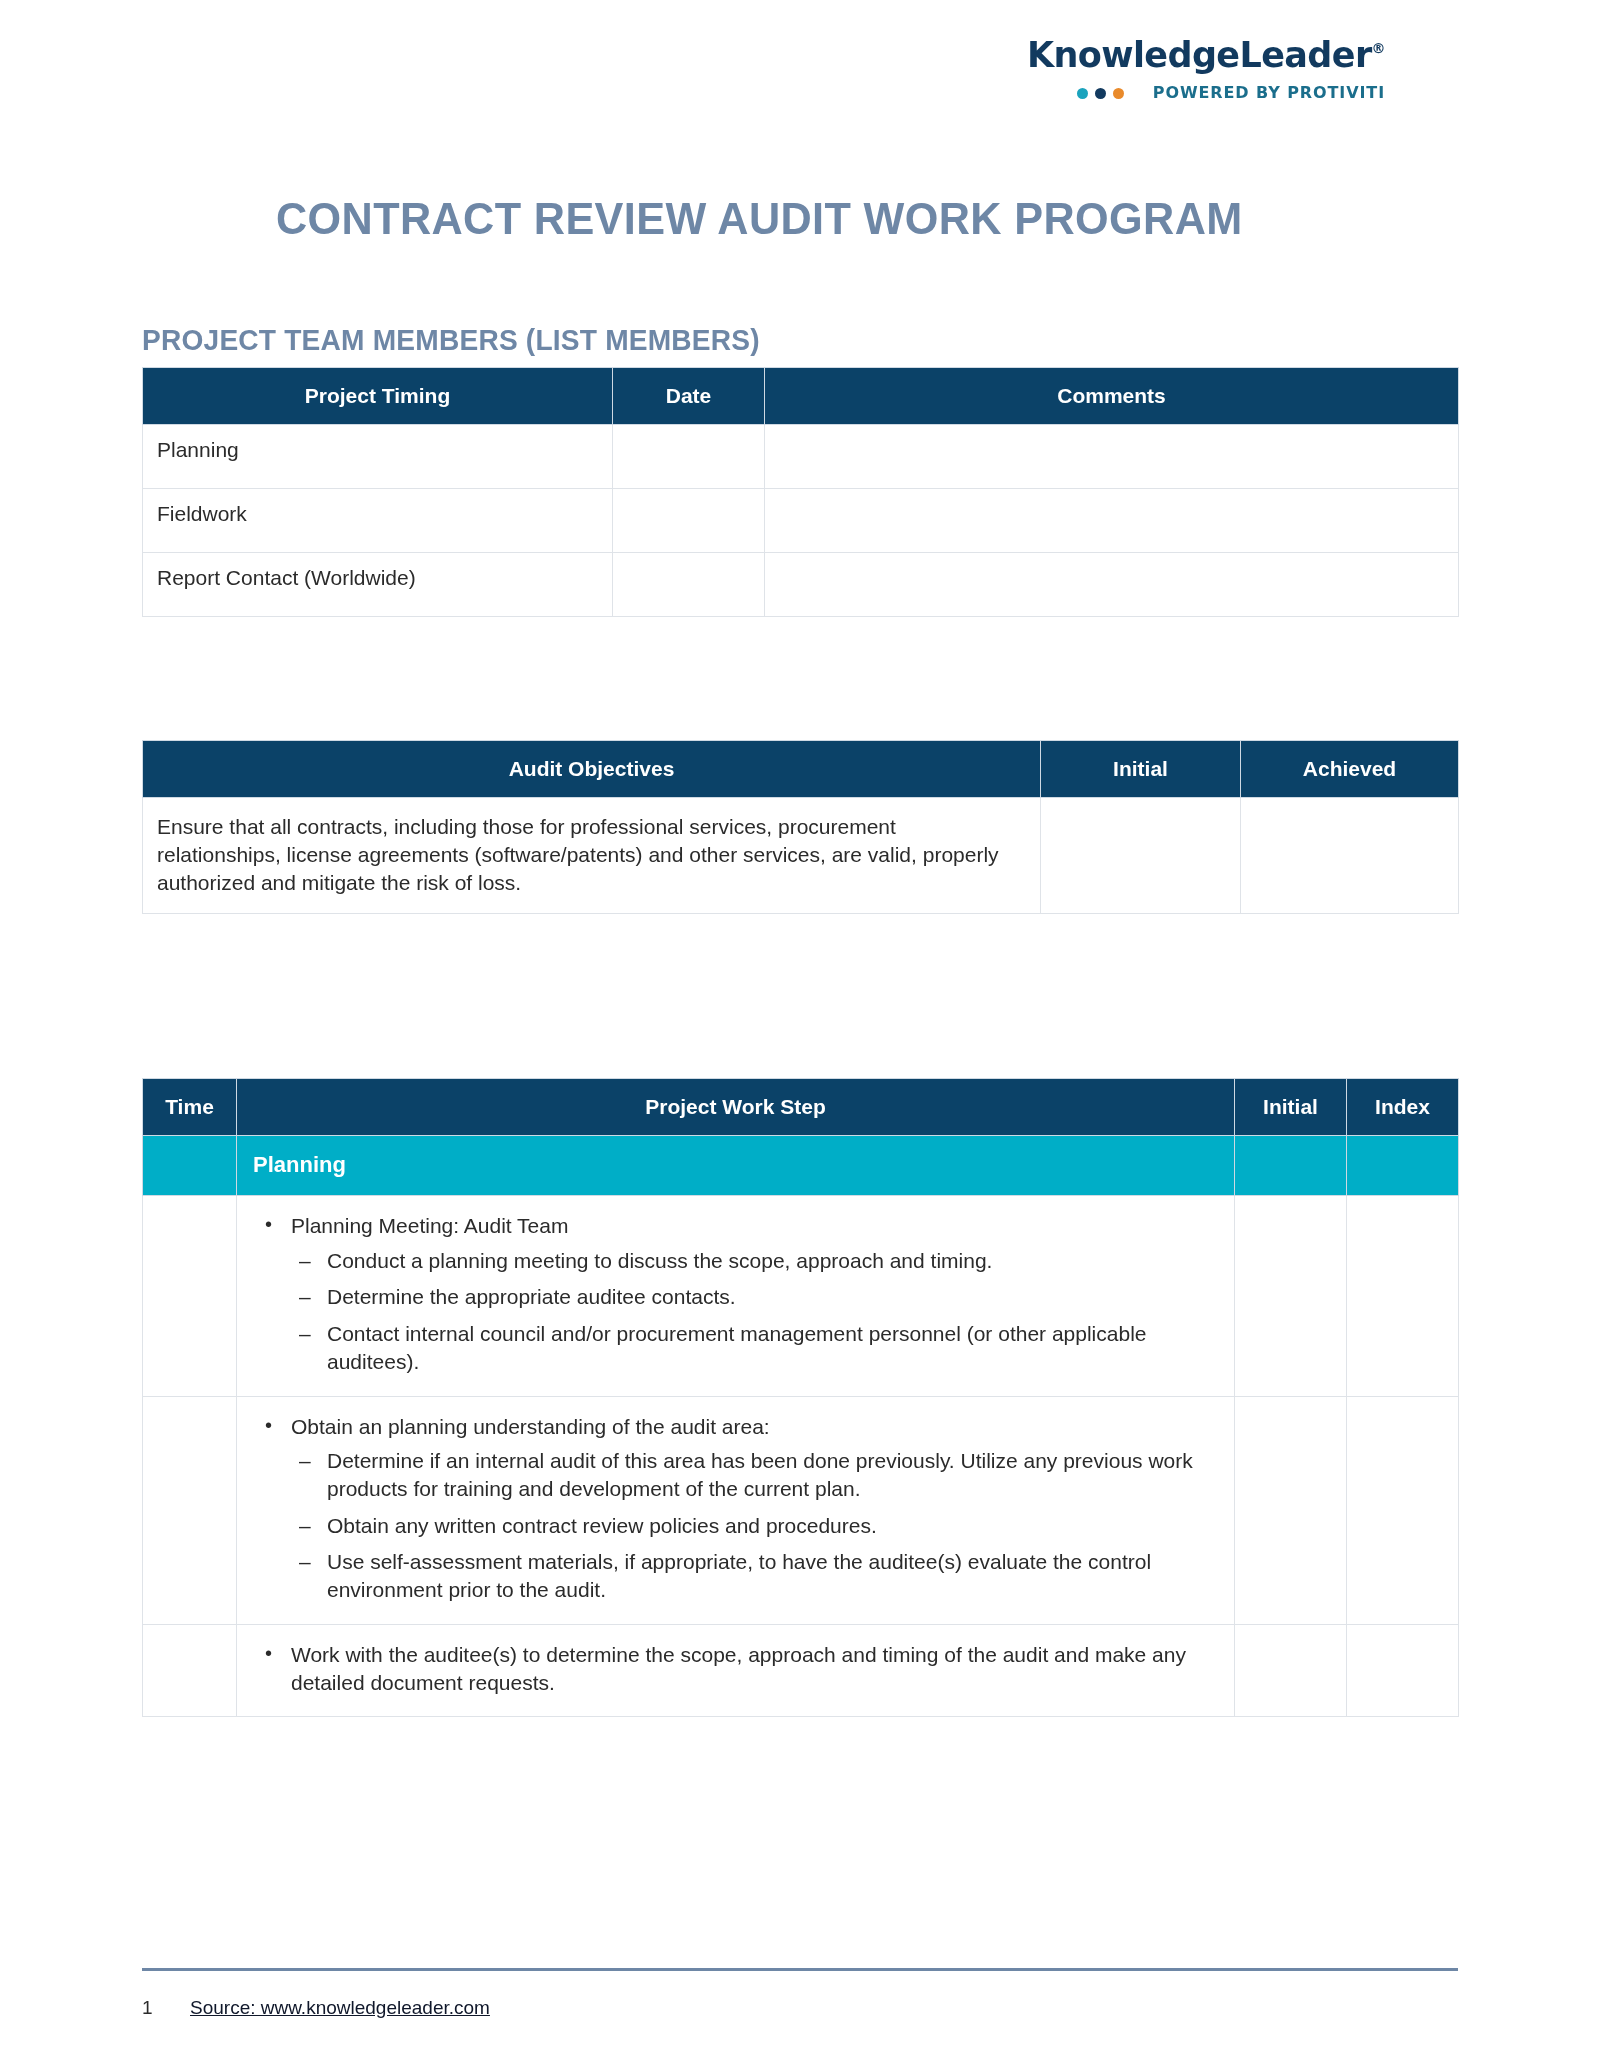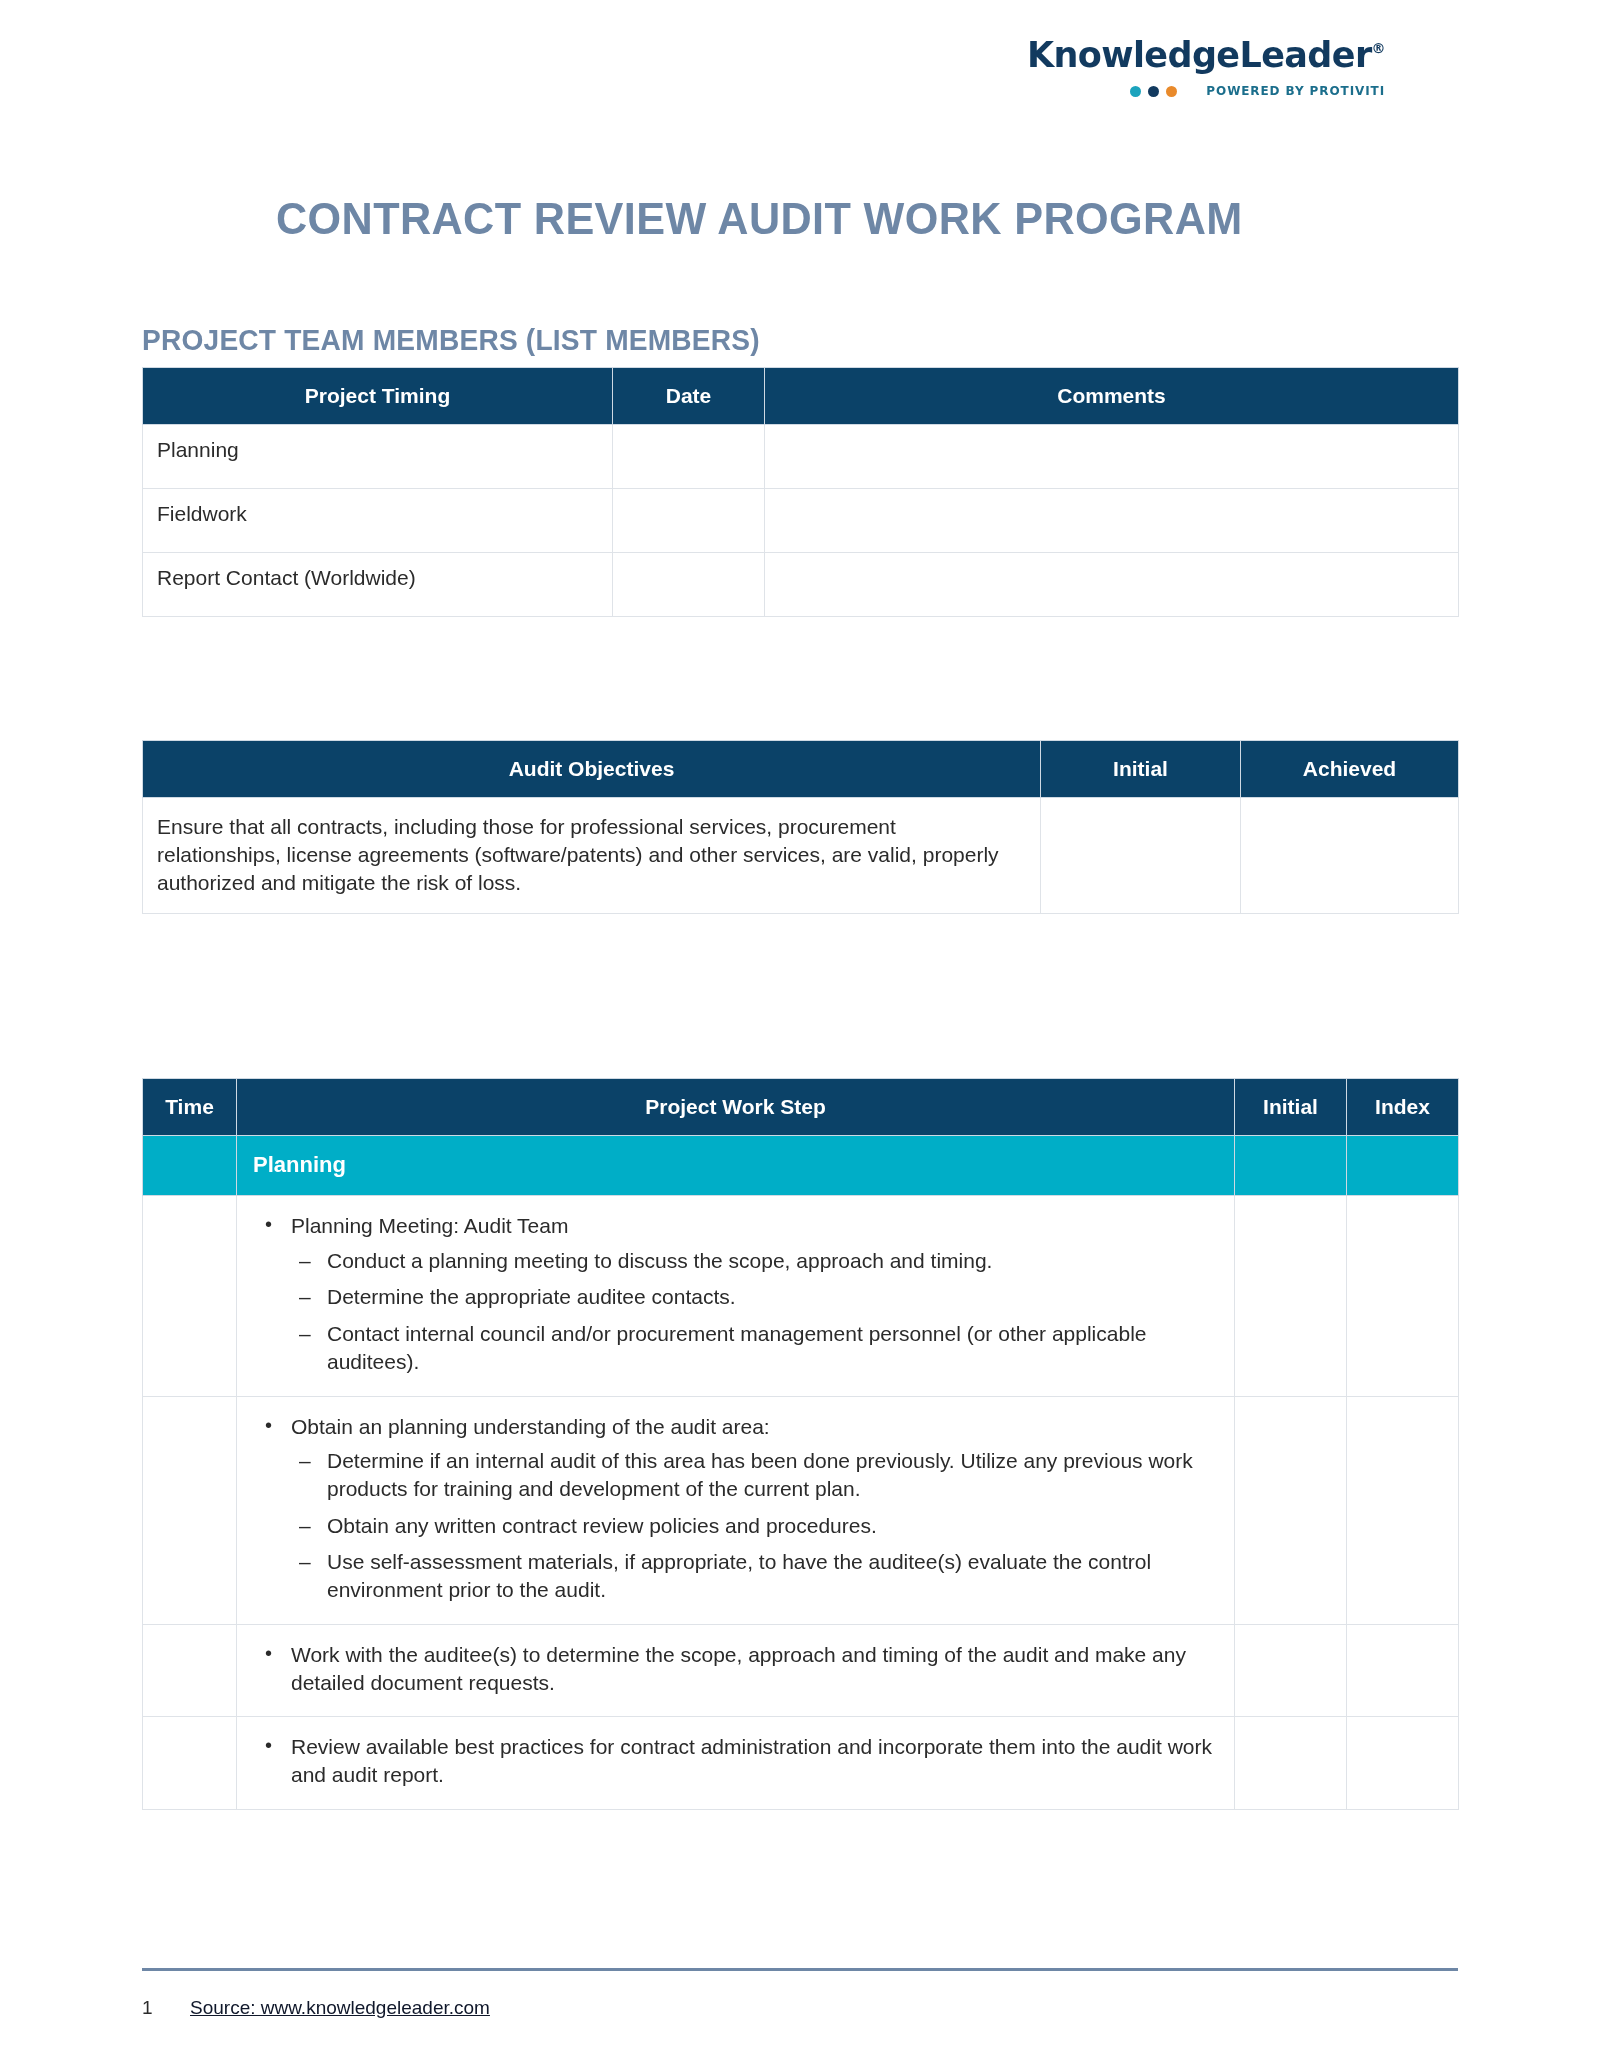--- a/index.html
+++ b/index.html
@@ -58,21 +58,21 @@
     height: 11px;
     border-radius: 50%;
     display: inline-block;
   }
   .dot-1 { background: #1BA3BD; }
   .dot-2 { background: #123A5F; }
   .dot-3 { background: #E98A2B; }
   .logo-powered {
     margin-left: 22px;
     font-family: "DejaVu Sans", sans-serif;
-    font-size: 12px;
+    font-size: 16px;
     font-weight: bold;
     letter-spacing: 0.9px;
     color: #1B6E8C;
     white-space: nowrap;
   }
 
   
   .doc-title {
     position: absolute;
     top: 163px;
@@ -363,30 +363,20 @@
         <td class="blank"></td>
         <td class="step-cell">
           <ul class="lvl1">
             <li>Work with the auditee(s) to determine the scope, approach and timing of the audit and make any detailed document requests.</li>
           </ul>
         </td>
         <td class="blank"></td>
         <td class="blank"></td>
       </tr>
 
-      <tr>
-        <td class="blank"></td>
-        <td class="step-cell">
-          <ul class="lvl1">
-            <li>Review available best practices for contract administration and incorporate them into the audit work and audit report.</li>
-          </ul>
-        </td>
-        <td class="blank"></td>
-        <td class="blank"></td>
-      </tr>
     </tbody>
   </table>
 
   <div class="footer-rule"></div>
   <div class="footer-page">1</div>
   <div class="footer-source">Source: www.knowledgeleader.com</div>
 
 </div>
 
 </body></html>

